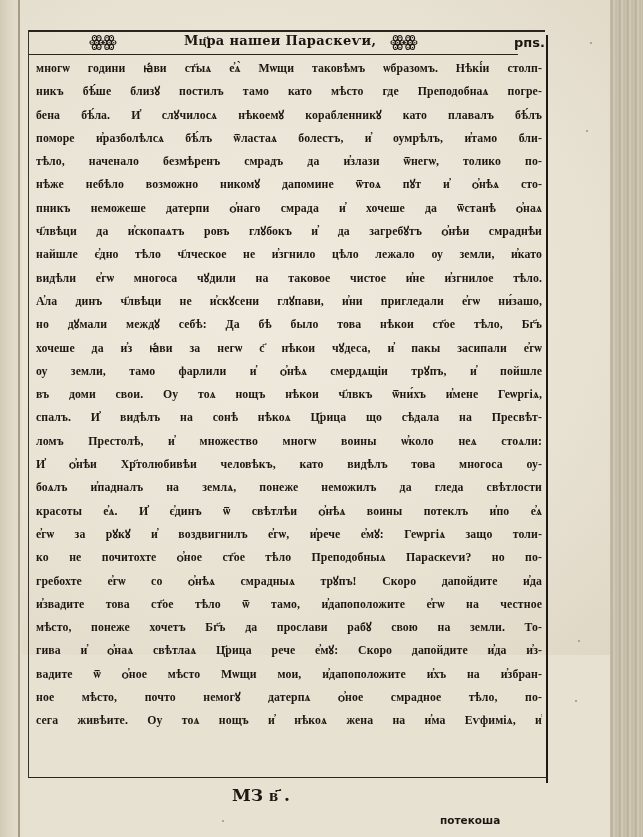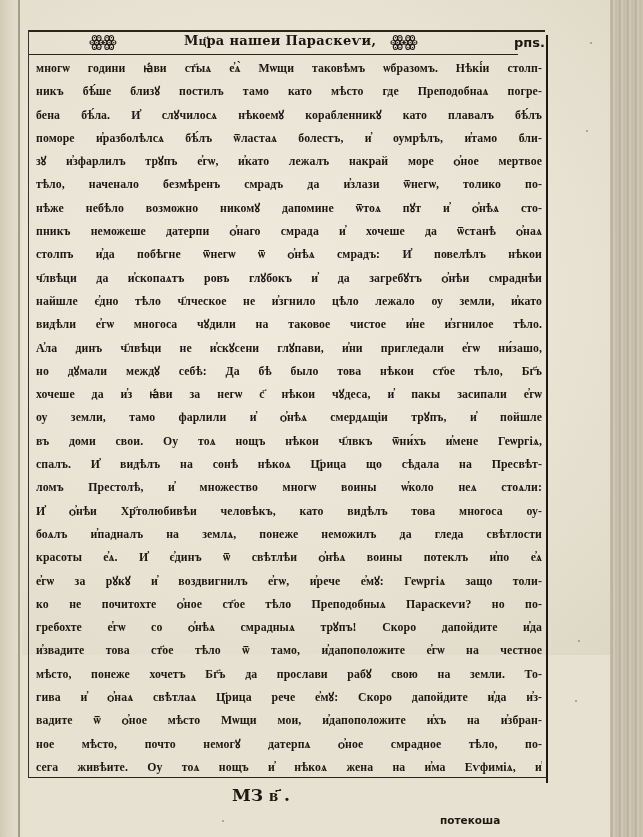--- a/index.html
+++ b/index.html
@@ -99,25 +99,23 @@
     <span class="running-title">Мц҃ра нашеи Параскеѵи,</span>
     <span class="ornament right">ꙮꙮ</span>
     <span class="folio">рпѕ.</span>
   </div>
 
   <div class="body-text">
     <div class="line">многѡ години ꙗ́ви ст҃ыѧ е҆ѧ̀ Мѡщи таковѣмъ ѡбразомъ. Нѣкі́и столп-</div>
     <div class="line">никъ бѣ́ше близꙋ постилъ тамо като мѣсто где Преподобнаѧ погре-</div>
     <div class="line">бена бѣ́ла. И҆ слꙋчилосѧ нѣкоемꙋ корабленникꙋ като плавалъ бѣ́лъ</div>
     <div class="line">поморе и҆разболѣлсѧ бѣ́лъ ѿластаѧ болестъ, и҆ оумрѣлъ, и҆тамо бли-</div>
-    <div class="line">зꙋ и҆зфарлилъ трꙋпъ е҆гѡ, и҆като лежалъ накрай море ѻ҆ное мертвое</div>
     <div class="line">тѣло, наченало безмѣренъ смрадъ да и҆злази ѿнегѡ, толико по-</div>
     <div class="line">нѣже небѣло возможно никомꙋ дапомине ѿтоѧ пꙋт и҆ ѻ҆нѣѧ сто-</div>
     <div class="line">пникъ неможеше датерпи ѻ҆наго смрада и҆ хочеше да ѿстанѣ ѻ҆наѧ</div>
-    <div class="line">столпъ и҆да побѣгне ѿнегѡ ѿ ѻ҆нѣѧ смрадъ: И҆ повелѣлъ нѣкои</div>
     <div class="line">ч҃лвѣци да и҆скопаѧтъ ровъ глꙋбокъ и҆ да загребꙋтъ ѻ҆нѣи смраднѣи</div>
     <div class="line">найшле є҆дно тѣло ч҃лческое не и҆згнило цѣло лежало оу земли, и҆като</div>
     <div class="line">видѣли е҆гѡ многоса чꙋдили на таковое чистое и҆не и҆згнилое тѣло.</div>
     <div class="line">А҆ла динъ ч҃лвѣци не и҆скꙋсени глꙋпави, и҆ни пригледали е҆гѡ ни́зашо,</div>
     <div class="line">но дꙋмали междꙋ себѣ: Да бѣ было това нѣкои ст҃ое тѣло, Бг҃ъ</div>
     <div class="line">хочеше да и҆з ꙗ́ви за негѡ с҃ нѣкои чꙋдеса, и҆ пакы засипали е҆гѡ</div>
     <div class="line">оу земли, тамо фарлили и҆ ѻ҆нѣѧ смердѧщіи трꙋпъ, и҆ пойшле</div>
     <div class="line">въ доми свои. Оу тоѧ нощъ нѣкои ч҃лвкъ ѿни́хъ и҆мене Геѡргіѧ,</div>
     <div class="line">спалъ. И҆ видѣлъ на сонѣ нѣкоѧ Ц҃рица що сѣдала на Пресвѣт-</div>
     <div class="line">ломъ Престолѣ, и҆ множество многѡ воины ѡ҆коло неѧ стоѧли:</div>

